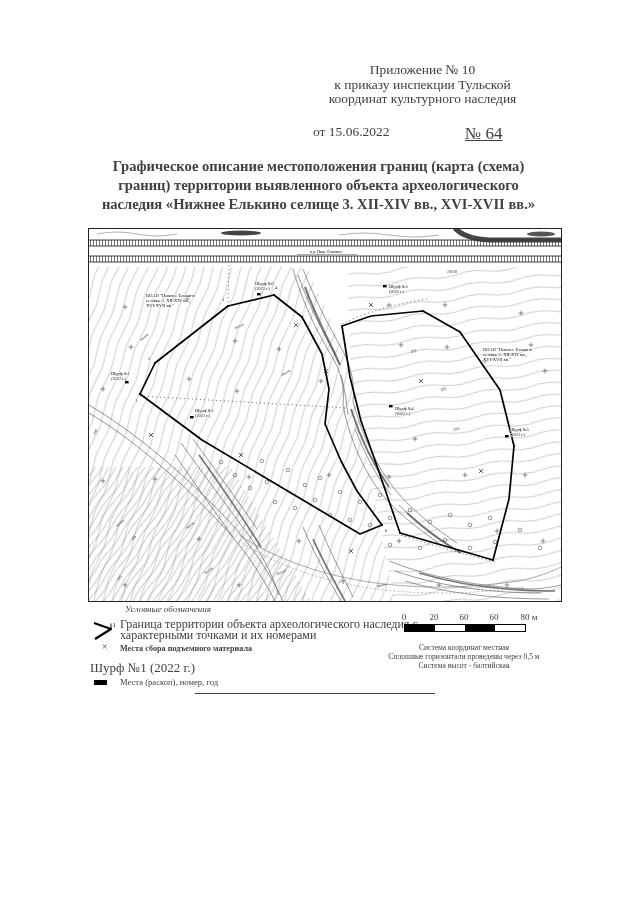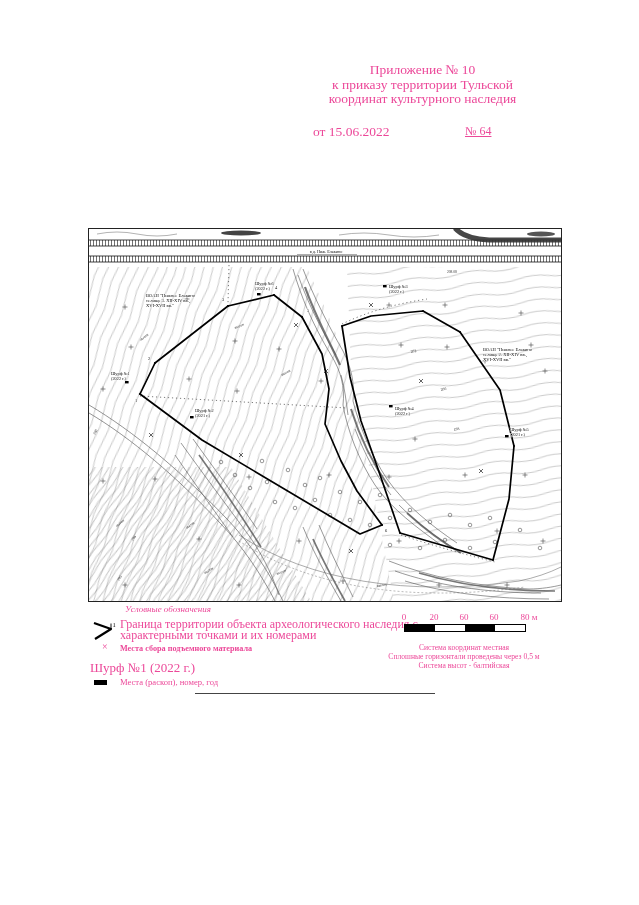--- a/index.html
+++ b/index.html
@@ -1,22 +1,22 @@
 <!DOCTYPE html>
 <html><head>
 <meta charset="utf-8">
 <style>
   html,body{margin:0;padding:0;background:#fff;}
   .page{position:relative;width:639px;height:710px;background:#fff;overflow:hidden;
-        font-family:"Liberation Serif",serif;color:#ec4899;}
+        font-family:"Liberation Serif",serif;color:#404040;}
   
   .hdr{position:absolute;left:300px;top:63px;width:245px;text-align:center;
        font-size:13.5px;line-height:14.5px;}
   .hdr-date{position:absolute;left:313px;top:124px;font-size:13.5px;}
-  .hdr-num{position:absolute;left:465px;top:124px;font-size:12px;text-decoration:underline;}
+  .hdr-num{position:absolute;left:465px;top:124px;font-size:17px;text-decoration:underline;}
   
   .title{position:absolute;left:60px;top:157px;width:517px;text-align:center;
          font-weight:bold;font-size:14.6px;line-height:19px;}
   
   .map{position:absolute;left:88px;top:228px;width:472px;height:372px;
        border:1px solid #222;background:#fff;}
   .map svg{display:block;}
   .mt{font-family:"Liberation Serif",serif;fill:#111;paint-order:stroke;stroke:#fff;stroke-width:.7px;}
   .mt2{font-family:"Liberation Serif",serif;fill:#333;}
   
@@ -40,26 +40,31 @@
   .sb-notes{width:170px;margin-left:-17px;margin-top:11px;text-align:center;
             font-size:7.6px;line-height:9.2px;}
 </style>
 </head>
 <body>
 
 <div class="page">
 
   <div class="hdr">
     <div>Приложение № 10</div>
-    <div>к приказу территории Тульской</div>
+    <div>к приказу инспекции Тульской</div>
     <div>координат культурного наследия</div>
   </div>
   <span class="hdr-date">от 15.06.2022</span>
   <span class="hdr-num">№ 64</span>
 
+  <div class="title">
+    <div>Графическое описание местоположения границ (карта (схема)</div>
+    <div>границ) территории выявленного объекта археологического</div>
+    <div>наследия «Нижнее Елькино селище 3. XII-XIV вв., XVI-XVII вв.»</div>
+  </div>
 
   <div class="map">
     <svg viewBox="0 0 472 372" width="472" height="372" xmlns="http://www.w3.org/2000/svg">
       <defs>
         <pattern id="hatch" width="3" height="7" patternUnits="userSpaceOnUse">
           <line x1="1.5" y1="0" x2="1.5" y2="7" stroke="#333" stroke-width="0.7"></line>
         </pattern>
         <pattern id="contL" width="56" height="9" patternUnits="userSpaceOnUse" patternTransform="rotate(-70)">
           <path d="M0,4.5 q14,-3 28,0 t28,0" fill="none" stroke="#8a8a8a" stroke-width="0.45"></path>
         </pattern>

